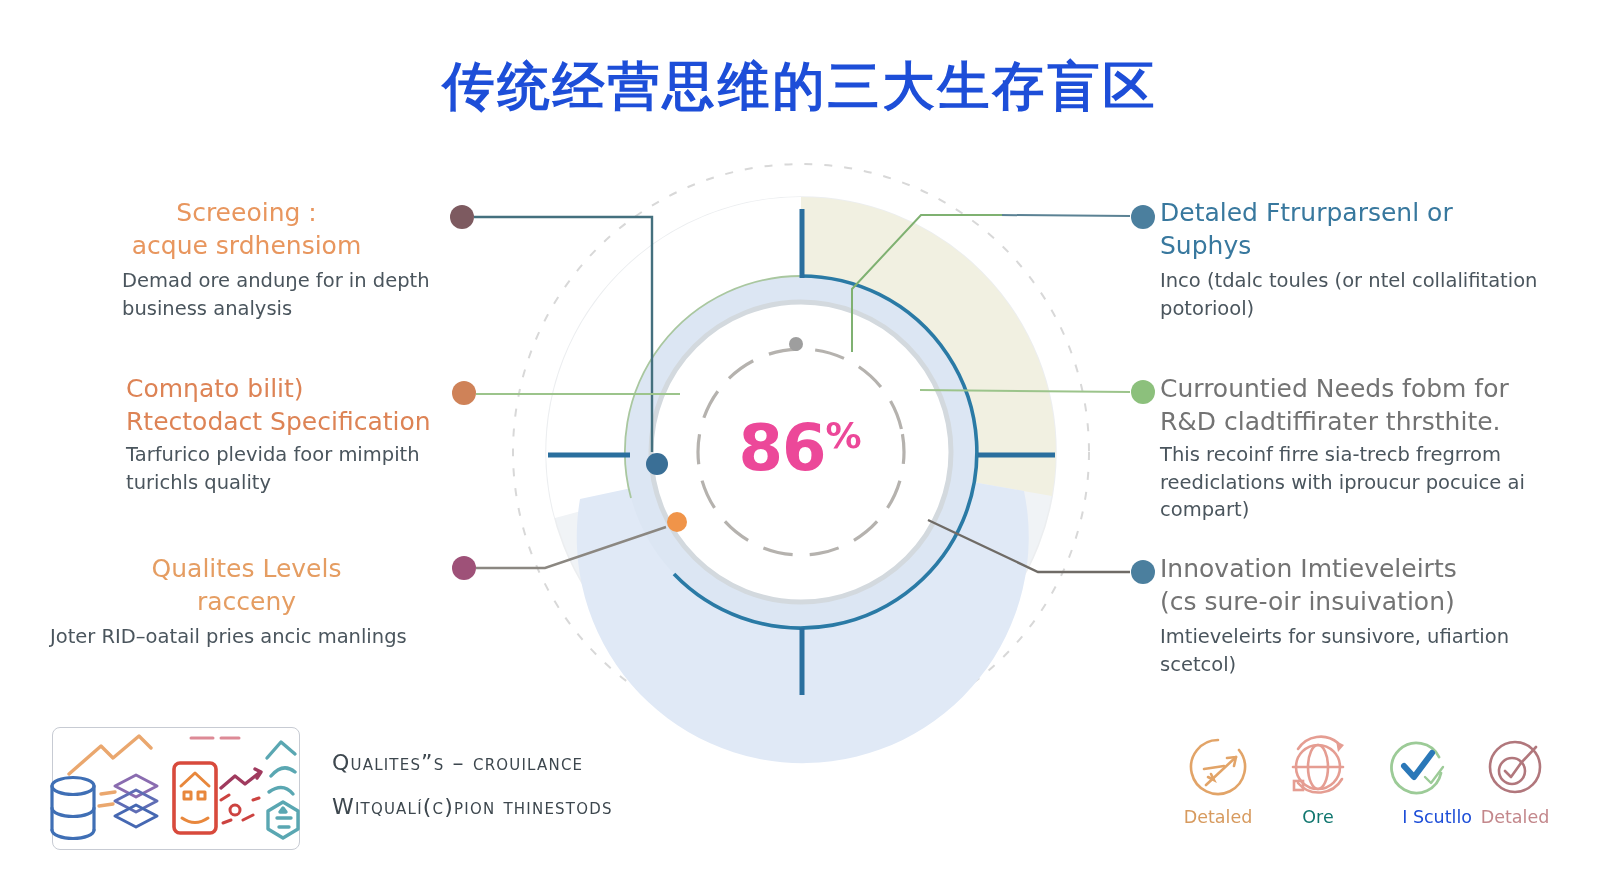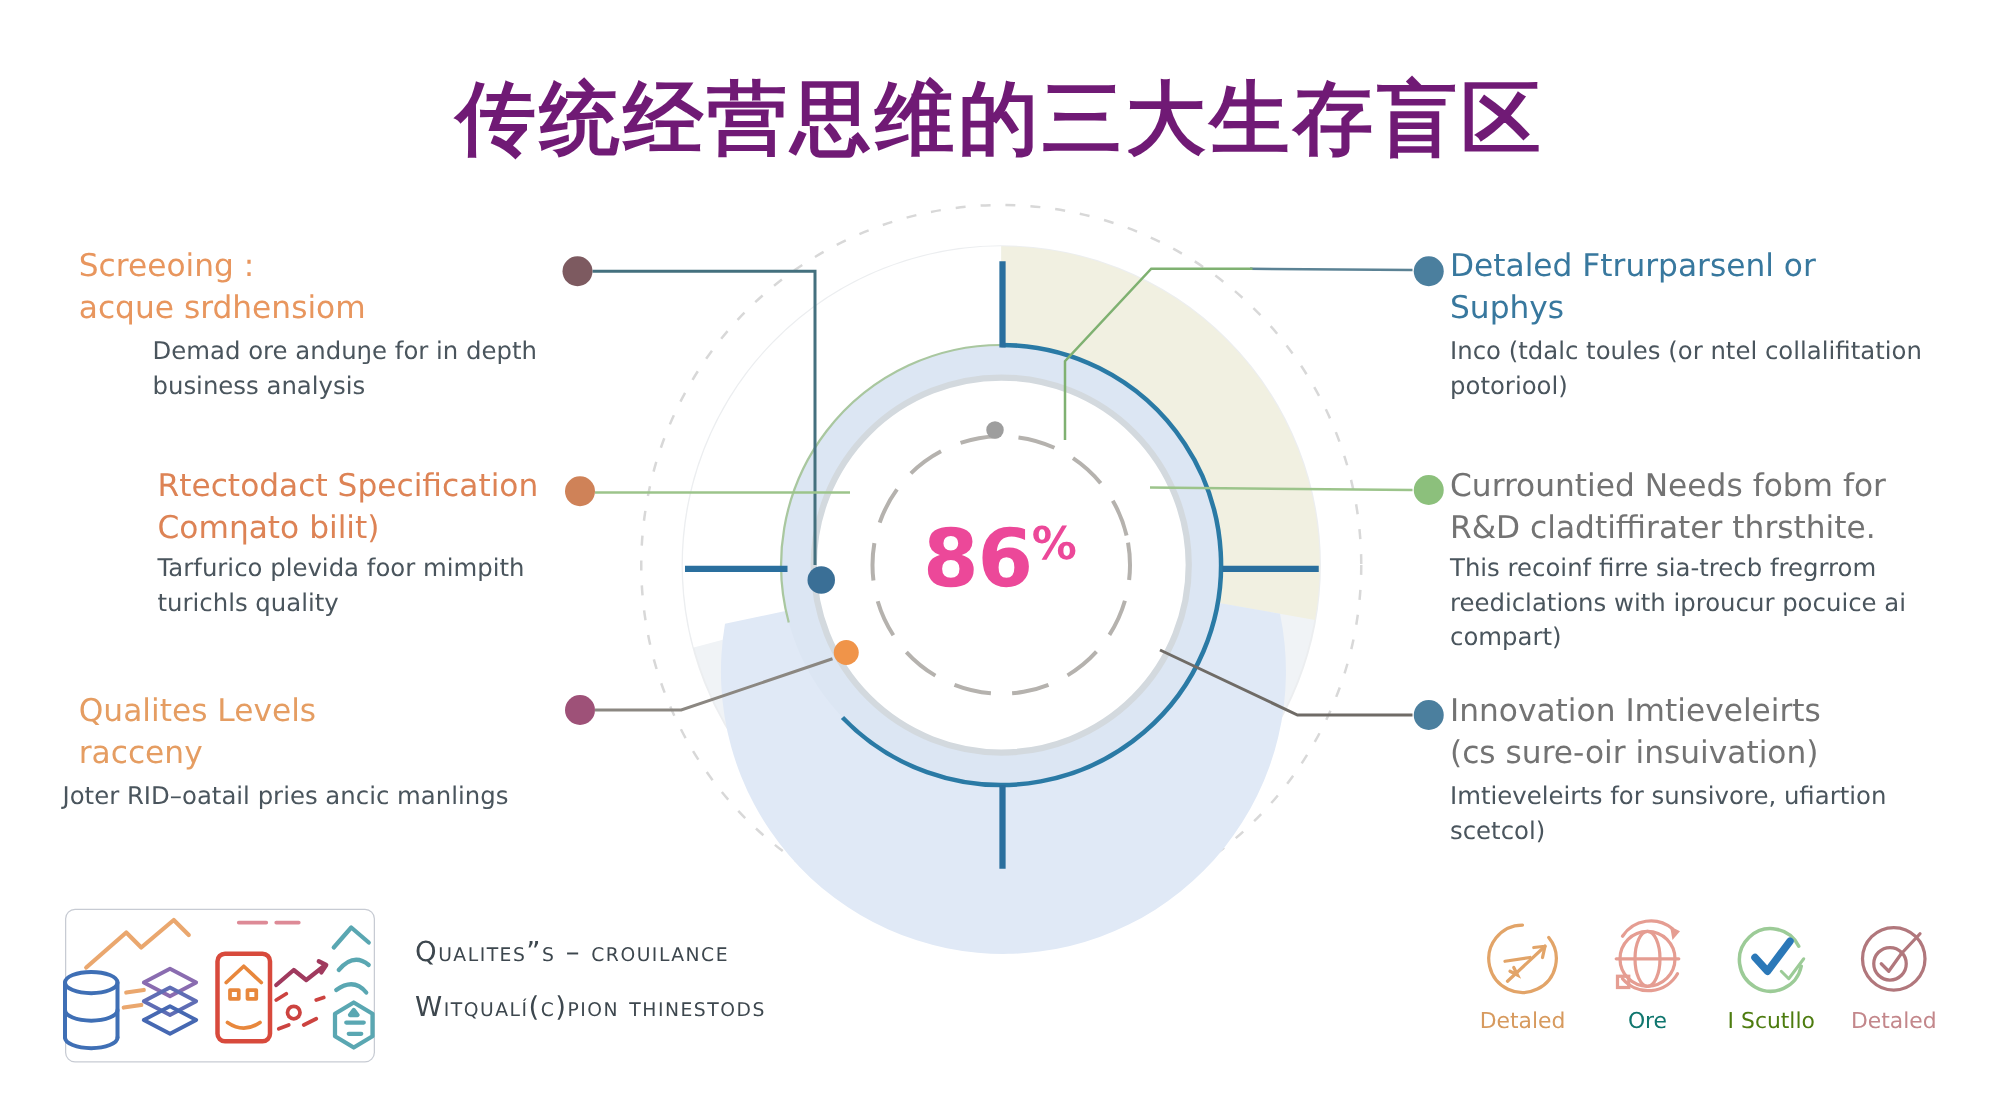--- a/index.html
+++ b/index.html
@@ -4,26 +4,26 @@
 <style>
   html,body{margin:0;padding:0;}
   body{
     width:1600px;height:896px;position:relative;background:#ffffff;overflow:hidden;
     font-family:"DejaVu Sans","Liberation Sans",sans-serif;color:#49545c;
   }
   .abs{position:absolute;}
   
   .title{
     left:0;right:0;top:52px;text-align:center;
-    font-size:64px;font-weight:600;letter-spacing:3px;color:#701a75;
+    font-size:52px;font-weight:600;letter-spacing:3px;color:#1d4ed8;
   }
   
   .heading{font-size:25px;font-weight:500;line-height:1.32;}
   .body-text{font-size:19.5px;line-height:1.42;color:#4a555d;}
-  .ta-r{text-align:left;}
+  .ta-r{text-align:center;}
   .c-orange1{color:#e8965e;}
   .c-orange2{color:#dd8355;}
   .c-orange3{color:#e59d62;}
   .c-teal{color:#38789e;}
   .c-plum{color:#737373;}
   
   .gauge-value{
     left:800px;top:448px;transform:translate(-50%,-50%);
     color:#ec4899;font-weight:bold;font-size:64px;letter-spacing:-1px;white-space:nowrap;
   }
@@ -94,22 +94,22 @@
   <span>86</span><span class="unit">%</span>
 </div>
 
 <div class="abs heading ta-r c-orange1" style="left:63px;top:196px;width:367px;">
   <div>Screeoing :</div>
   <div>acque srdhensiom</div>
 </div>
 <div class="abs body-text" style="left:122px;top:267px;width:312px;">Demad ore anduŋe for in depth business analysis</div>
 
 <div class="abs heading c-orange2" style="left:126px;top:372px;width:322px;">
+  <div>Comηato bilit)</div>
   <div>Rtectodact Specification</div>
-  <div>Comηato bilit)</div>
 </div>
 <div class="abs body-text" style="left:126px;top:441px;width:318px;">Tarfurico plevida foor mimpith turichls quality</div>
 
 <div class="abs heading ta-r c-orange3" style="left:63px;top:552px;width:367px;">
   <div>Qualites Levels</div>
   <div>racceny</div>
 </div>
 <div class="abs body-text" style="left:50px;top:623px;width:400px;">Joter RID–oatail pries ancic manlings</div>
 
 <div class="abs heading c-teal" style="left:1160px;top:196px;width:400px;">
@@ -219,21 +219,21 @@
 </div>
 
 <div class="abs legend-item" style="left:1362px;top:733px;">
   <svg width="68" height="68" viewBox="0 0 68 68">
     <g fill="none" stroke-linecap="round" stroke-linejoin="round">
       <path d="M58 40 a25 25 0 1 1 -2 -16" stroke="#9ccb97" stroke-width="2.8"></path>
       <path d="M21 33 L31 44 L49 20" stroke="#2b78b8" stroke-width="6"></path>
       <path d="M42 44 l6 6 l12 -16" stroke="#9ccb97" stroke-width="2.4"></path>
     </g>
   </svg>
-  <div class="legend-label" style="color:#4d7c0f;">I Scutllo</div>
+  <div class="legend-label" style="color:#1d4ed8;text-align:right;">I Scutllo</div>
 </div>
 
 <div class="abs legend-item" style="left:1460px;top:733px;">
   <svg width="68" height="68" viewBox="0 0 68 68">
     <g fill="none" stroke="#b1777c" stroke-width="2.6" stroke-linecap="round" stroke-linejoin="round">
       <circle cx="34" cy="34" r="25"></circle>
       <circle cx="31" cy="38" r="13"></circle>
       <path d="M24 38 L30 44 L40 30"></path>
       <path d="M40 30 L55 14"></path>
     </g>

